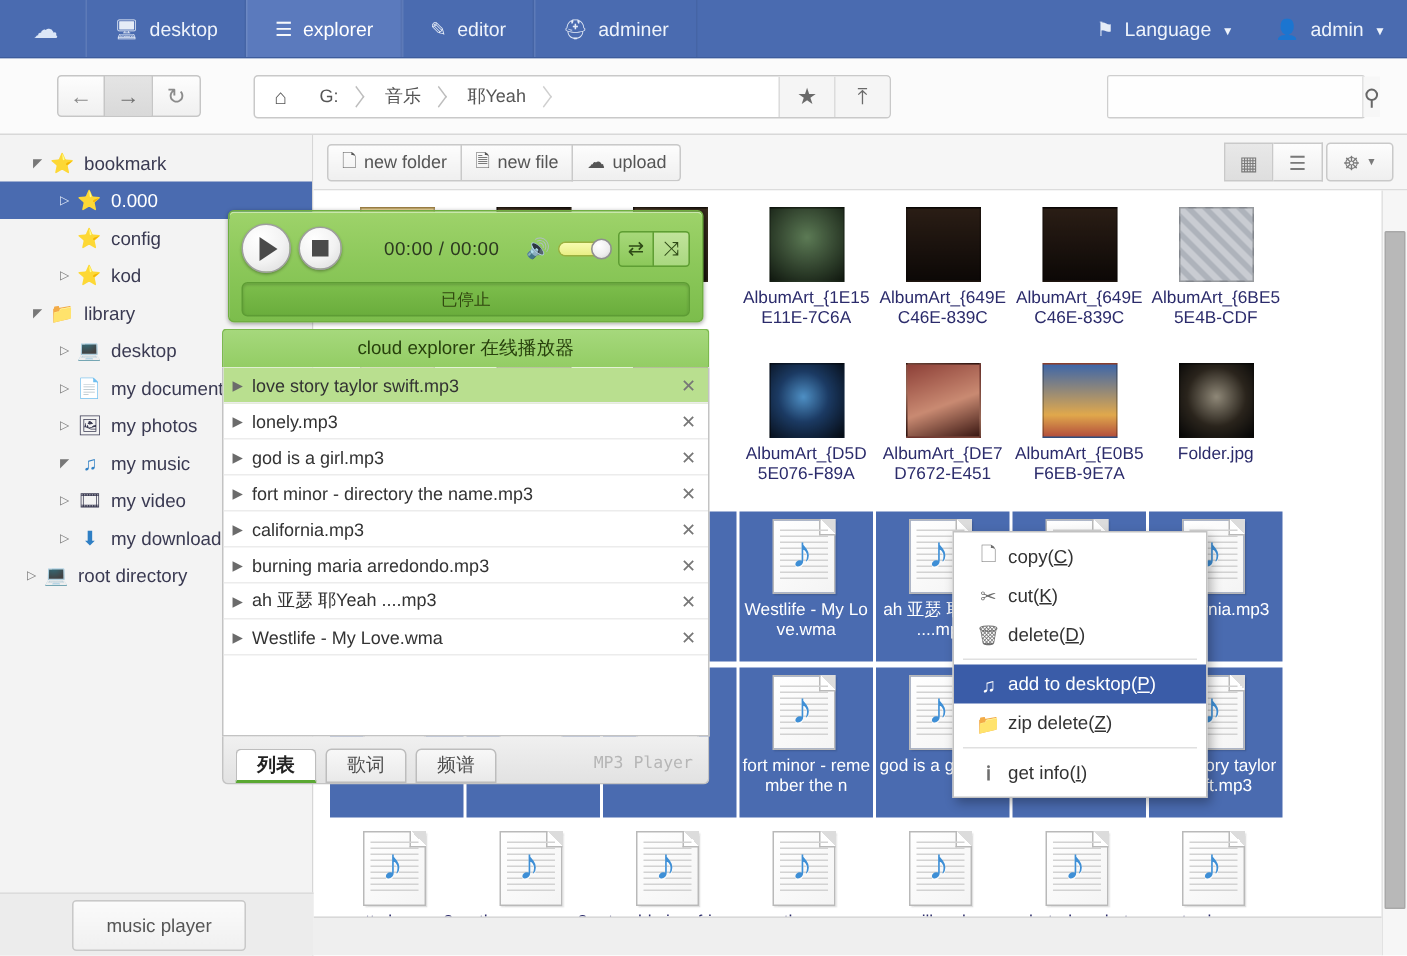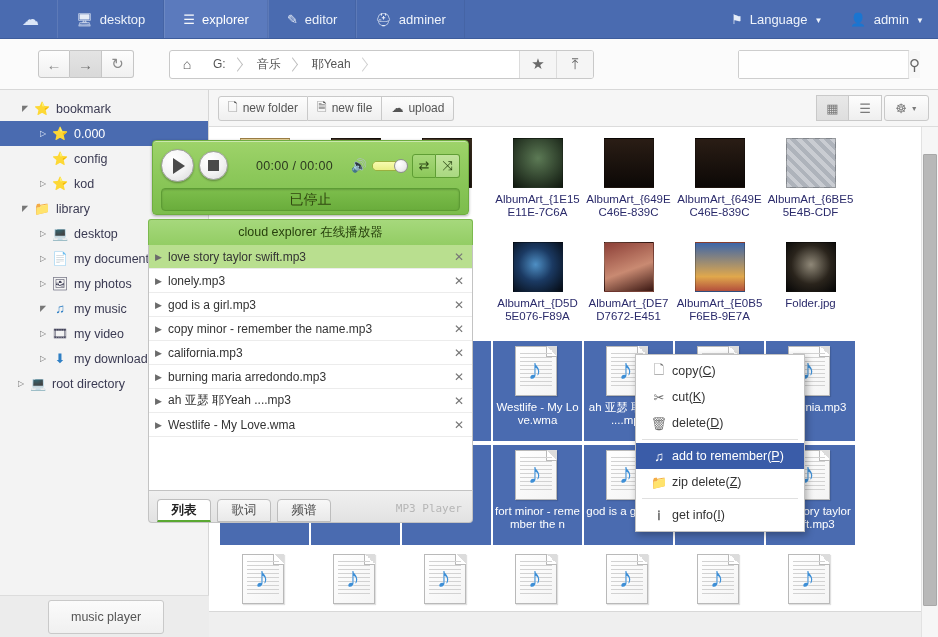--- a/index.html
+++ b/index.html
@@ -241,21 +241,21 @@
     background:linear-gradient(#a7d87a,#8cc85a); border:1px solid #5f9e34;
     color:#2e4a16; font-size:13px; cursor:pointer;
   }
   .tog:first-child{border-radius:3px 0 0 3px;}
   .tog:last-child{border-radius:0 3px 3px 0;border-left:none;background:linear-gradient(#c2e39c,#a9d880);}
   .pl-status {
     margin-top:4px; height:23px; border-radius:4px;
     background:linear-gradient(#7dbe4c,#6aad3c);
     border:1px solid #5d9c34;
     display:flex; align-items:center; justify-content:center;
-    color:#30460f; font-size:14px;
+    color:#30460f; font-size:11px;
     box-shadow:inset 0 1px 2px rgba(0,0,0,.18);
   }
   .pl-titlebar {
     margin-top:4px; height:26px;
     background:linear-gradient(#a6d87c,#93cd64);
     border:1px solid #7cb94f; border-bottom:none; border-radius:3px 3px 0 0;
     display:flex;align-items:center;justify-content:center;
     color:#27400c; font-size:12.5px; font-weight:normal;
     cursor:move;
   }
@@ -1063,21 +1063,21 @@
       <span class="pname">lonely.mp3</span>
       <span class="px">✕</span>
     </div>
     <div class="plrow">
       <span class="bullet">▶</span>
       <span class="pname">god is a girl.mp3</span>
       <span class="px">✕</span>
     </div>
     <div class="plrow">
       <span class="bullet">▶</span>
-      <span class="pname">copy minor - remember the name.mp3</span>
+      <span class="pname">fort minor - directory the name.mp3</span>
       <span class="px">✕</span>
     </div>
     <div class="plrow">
       <span class="bullet">▶</span>
       <span class="pname">california.mp3</span>
       <span class="px">✕</span>
     </div>
     <div class="plrow">
       <span class="bullet">▶</span>
       <span class="pname">burning maria arredondo.mp3</span>
@@ -1118,21 +1118,21 @@
   </div>
   <div class="ctxrow">
     <span class="ctxicon">🗑</span>
     <span>delete(</span>
       <span class="ul">D</span>
       <span>)</span>
   </div>
   <div class="ctxsep"></div>
   <div class="ctxrow hl">
     <span class="ctxicon">♫</span>
-    <span>add to remember(</span>
+    <span>add to desktop(</span>
       <span class="ul">P</span>
       <span>)</span>
   </div>
   <div class="ctxrow">
     <span class="ctxicon">📁</span>
     <span>zip delete(</span>
       <span class="ul">Z</span>
       <span>)</span>
   </div>
   <div class="ctxsep"></div>

